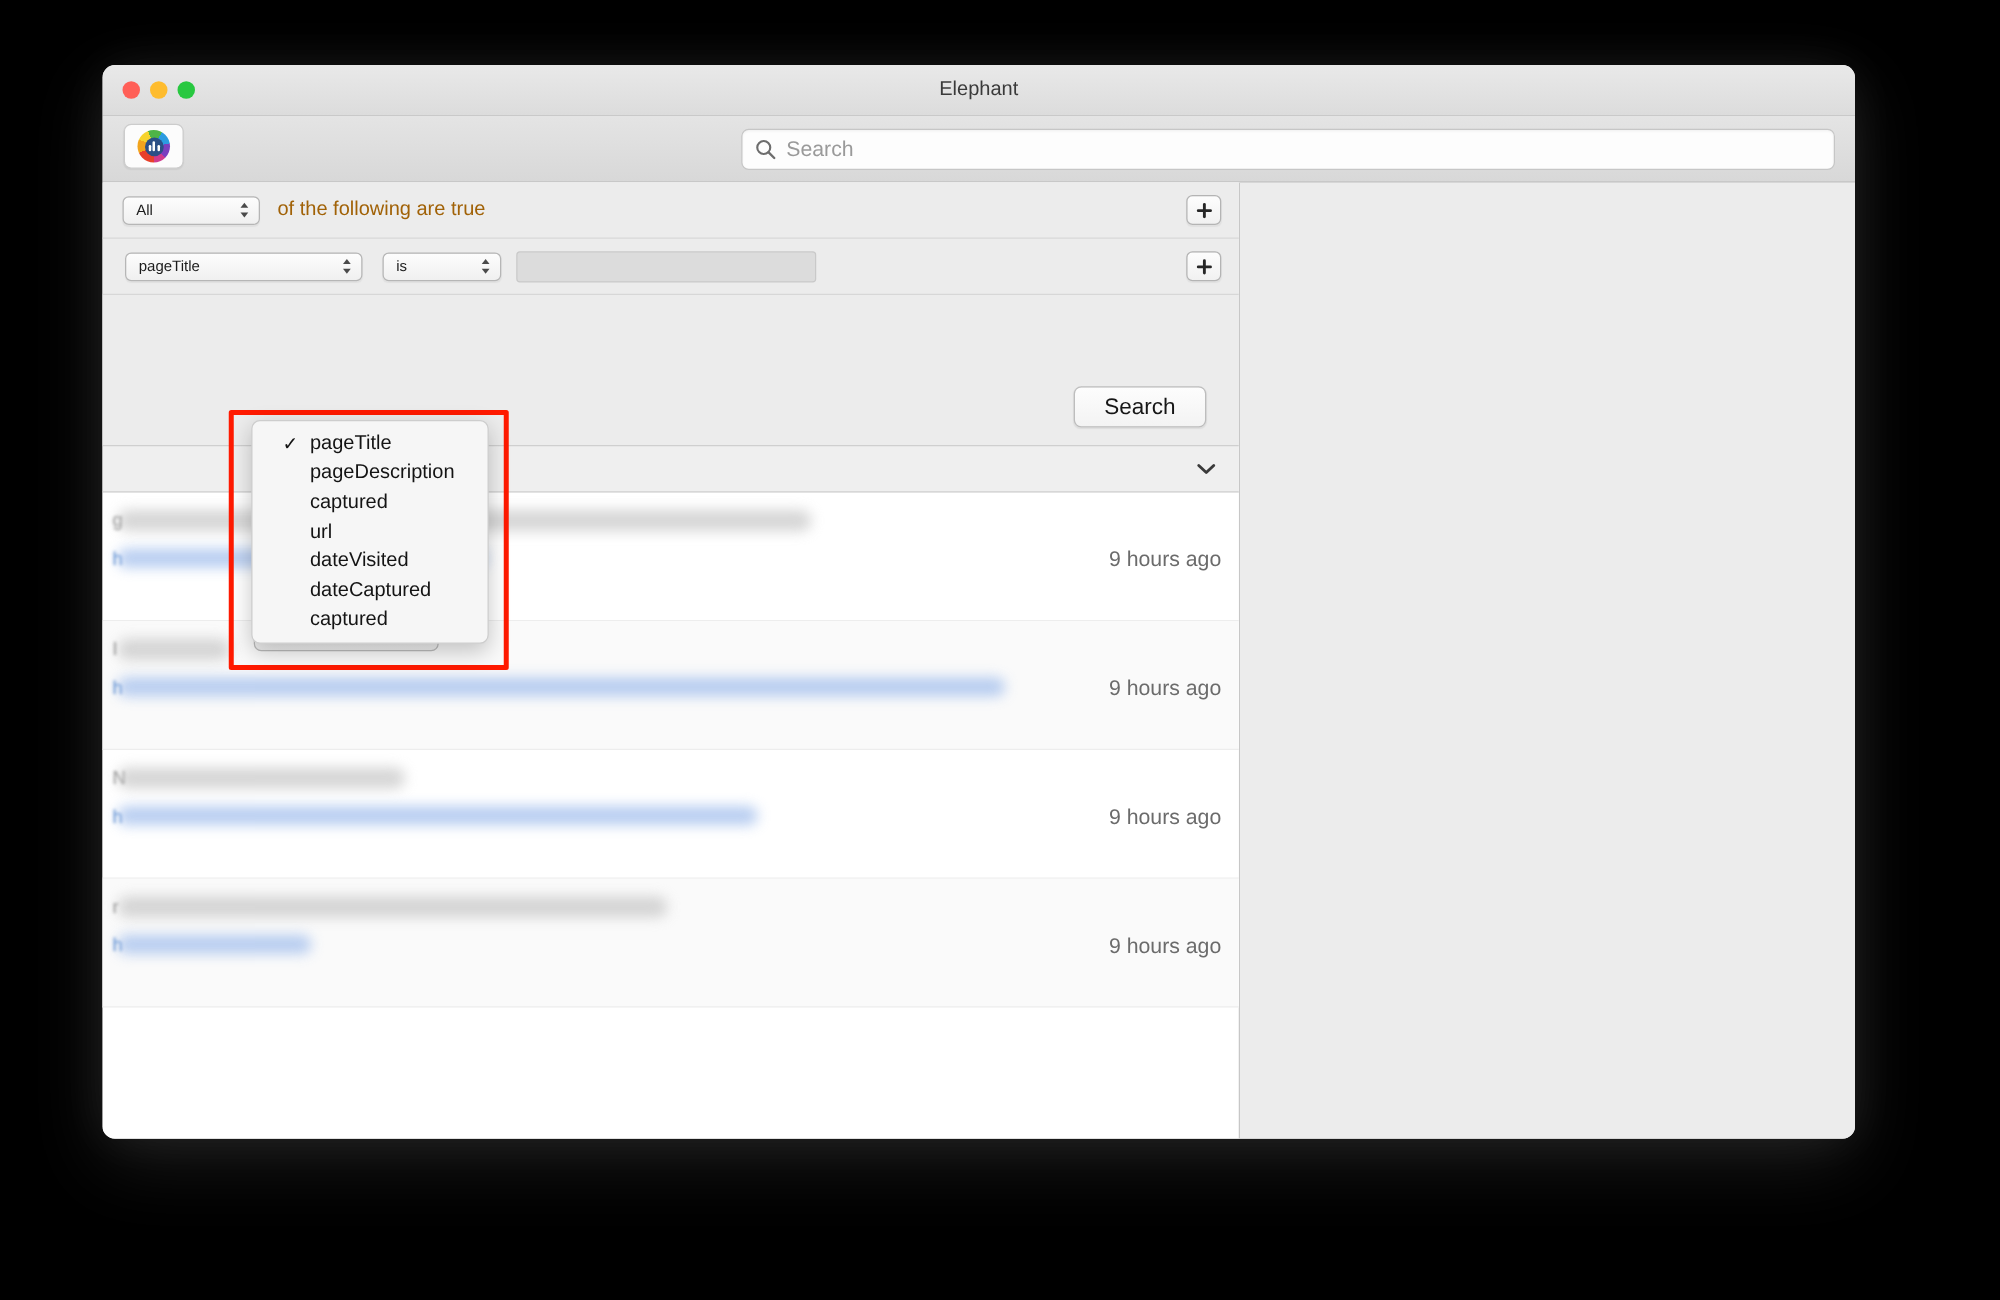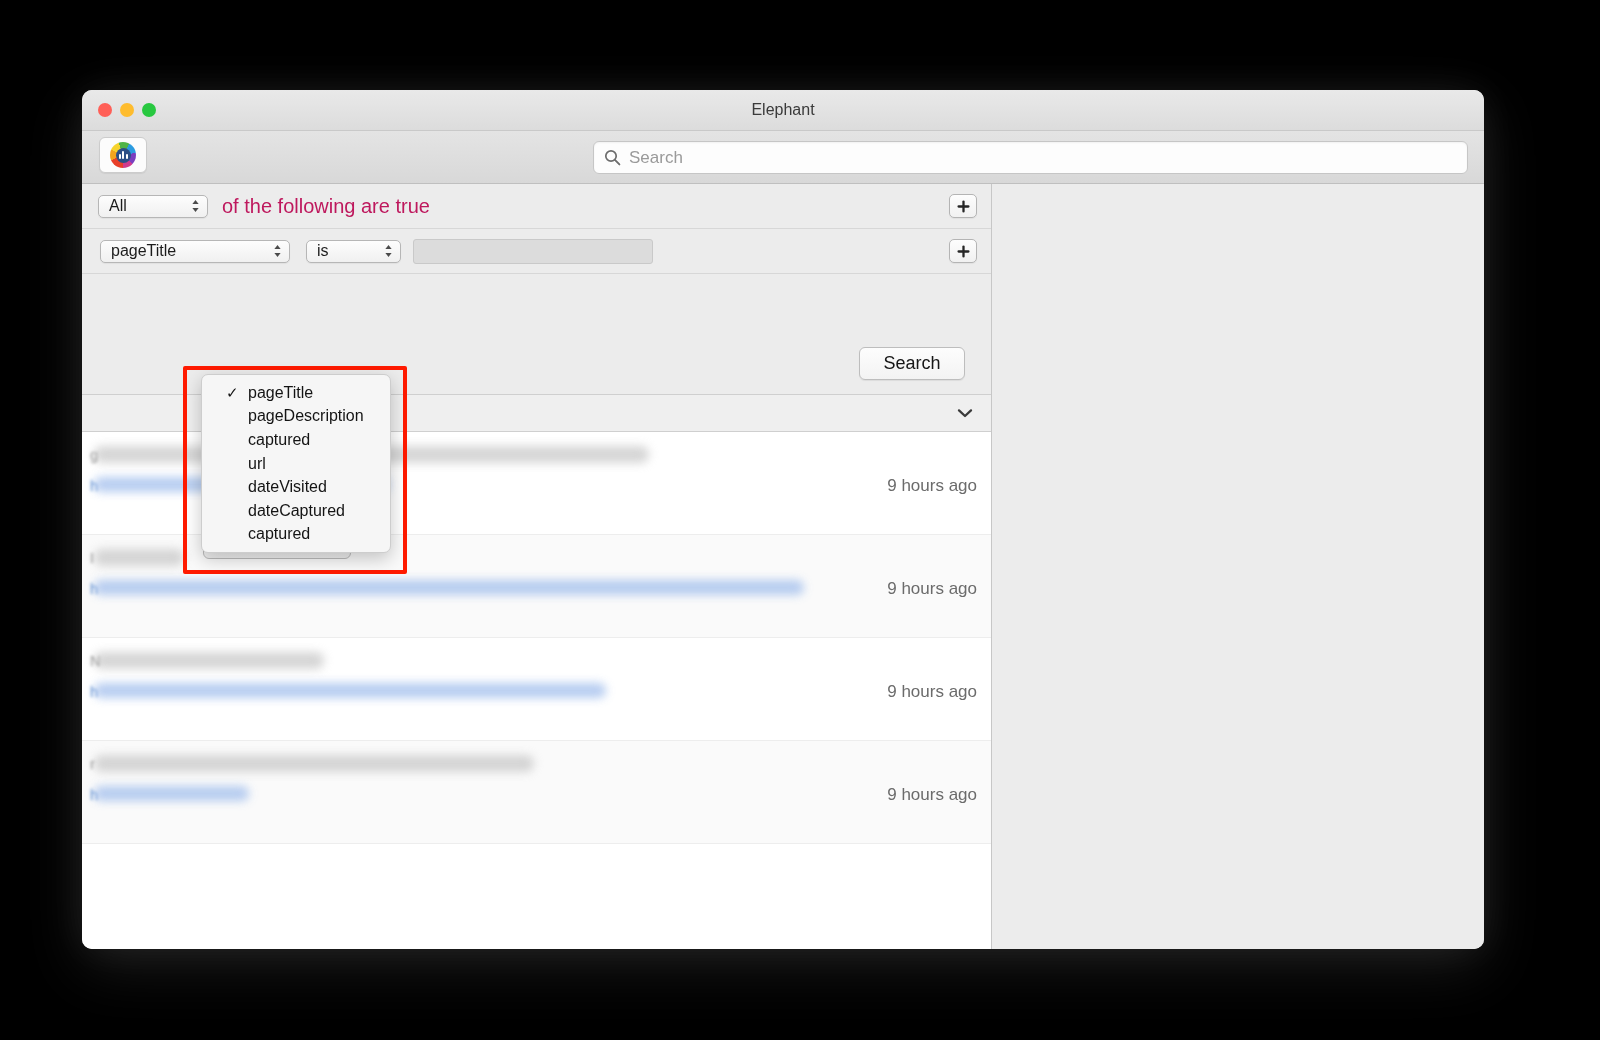--- a/index.html
+++ b/index.html
@@ -24,21 +24,20 @@
     position: absolute;
     left: 82px;
     top: 52px;
     width: 1402px;
     height: 859px;
     background: #ececec;
     border-radius: 10px;
     box-shadow: 0 18px 60px rgba(255,255,255,0.10),
                 0 0 42px rgba(255,255,255,0.07);
     overflow: hidden;
-    margin-top: 38px;
   }
 
   
   .titlebar {
     position: relative;
     height: 41px;
     background: linear-gradient(to bottom, #e9e9e9, #dcdcdc);
     border-bottom: 1px solid #c9c9c9;
   }
   .traffic {
@@ -164,38 +163,38 @@
 
   .popbtn {
     position: relative;
     height: 23px;
     background: linear-gradient(to bottom,#fdfdfd,#f0f0f0);
     border: 1px solid #b6b6b6;
     border-radius: 5px;
     display: flex;
     align-items: center;
     padding: 0 26px 0 10px;
-    font-size: 16px;
+    font-size: 12px;
     color: #1c1c1c;
     box-shadow: 0 1px 1px rgba(0,0,0,0.05);
   }
   .popbtn .chev2 {
     position: absolute;
     right: 7px; top: 50%;
     transform: translateY(-50%);
     display: flex; flex-direction: column; gap: 2px;
   }
   .popbtn-all { width: 110px; }
   .popbtn-field { width: 190px; }
   .popbtn-is { width: 95px; }
 
   .pred-label {
     margin-left: 14px;
-    font-size: 20px;
-    color: #be185d;
+    font-size: 16px;
+    color: #a16207;
   }
 
   .value-field {
     margin-left: 12px;
     width: 240px;
     height: 25px;
     background: #dcdcdc;
     border: 1px solid #c9c9c9;
     border-radius: 3px;
   }

